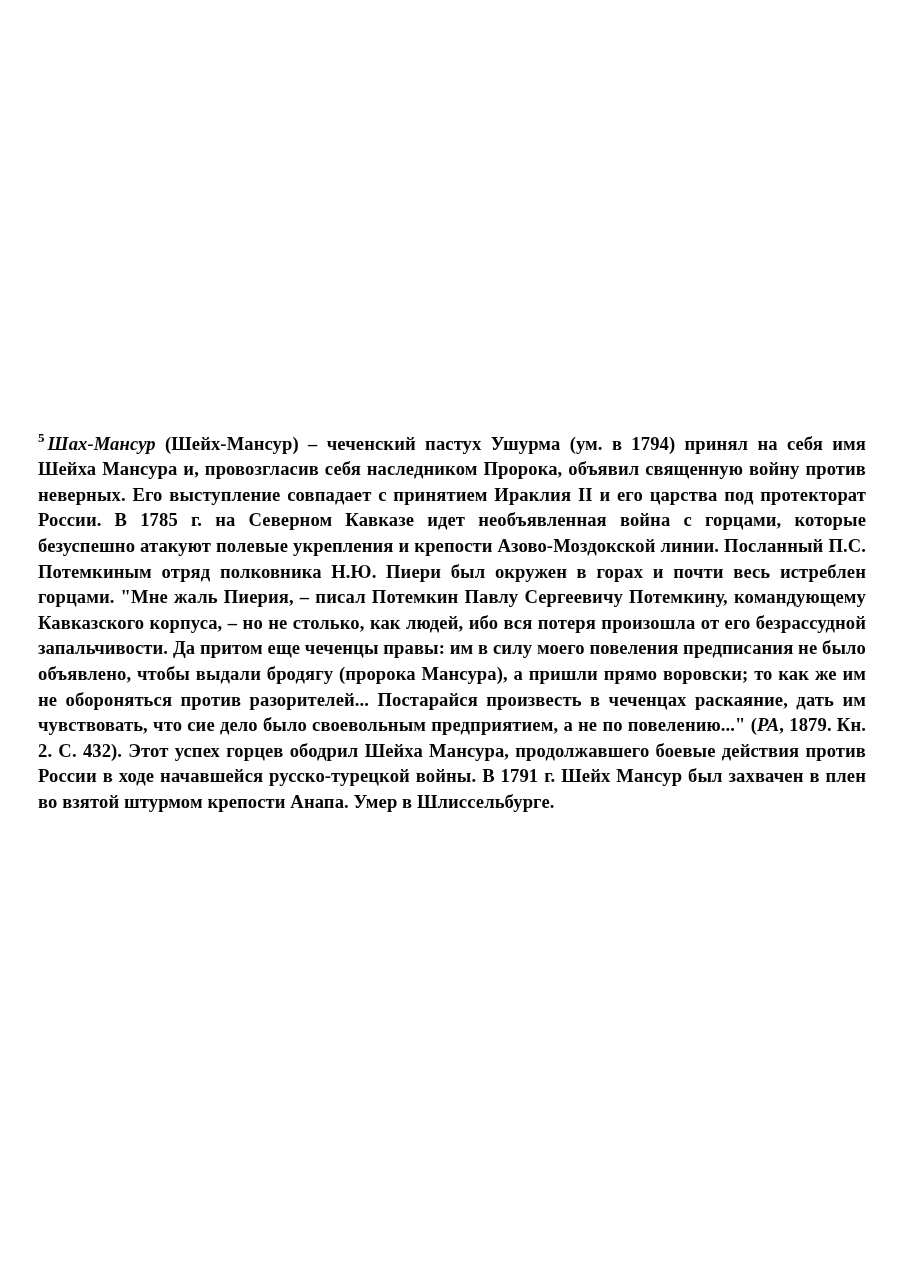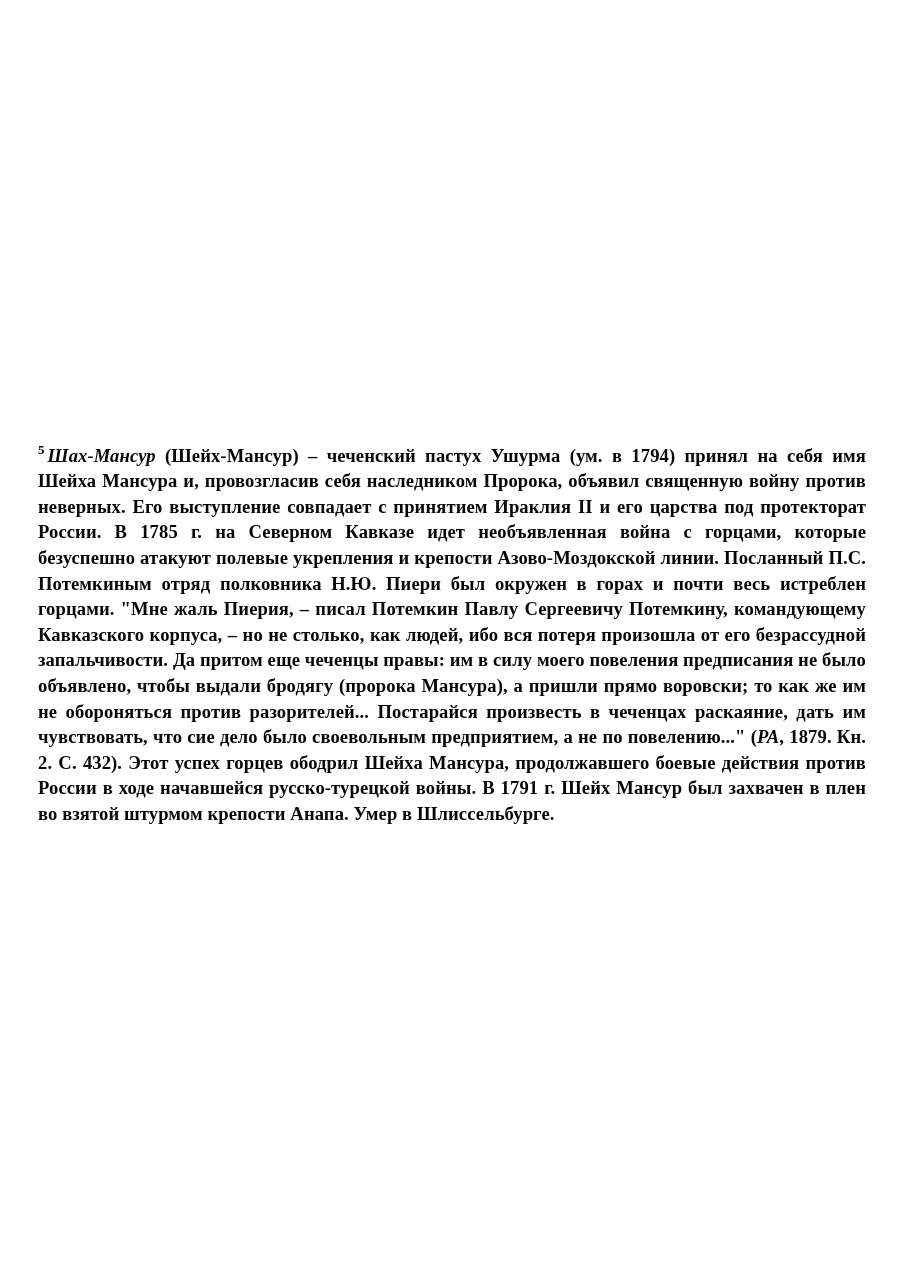--- a/index.html
+++ b/index.html
@@ -16,21 +16,21 @@
   }
   .page {
     position: relative;
     width: 904px;
     height: 1280px;
     background: #ffffff;
   }
   .footnote-block {
     position: absolute;
     left: 38px;
-    top: 424px;
+    top: 412px;
     width: 828px;
   }
   .footnote-body {
     font-family: "Liberation Serif", serif;
     font-size: 18.6px;
     line-height: 25.6px;
     text-align: justify;
     text-justify: inter-word;
     color: #060606;
     font-weight: 600;

